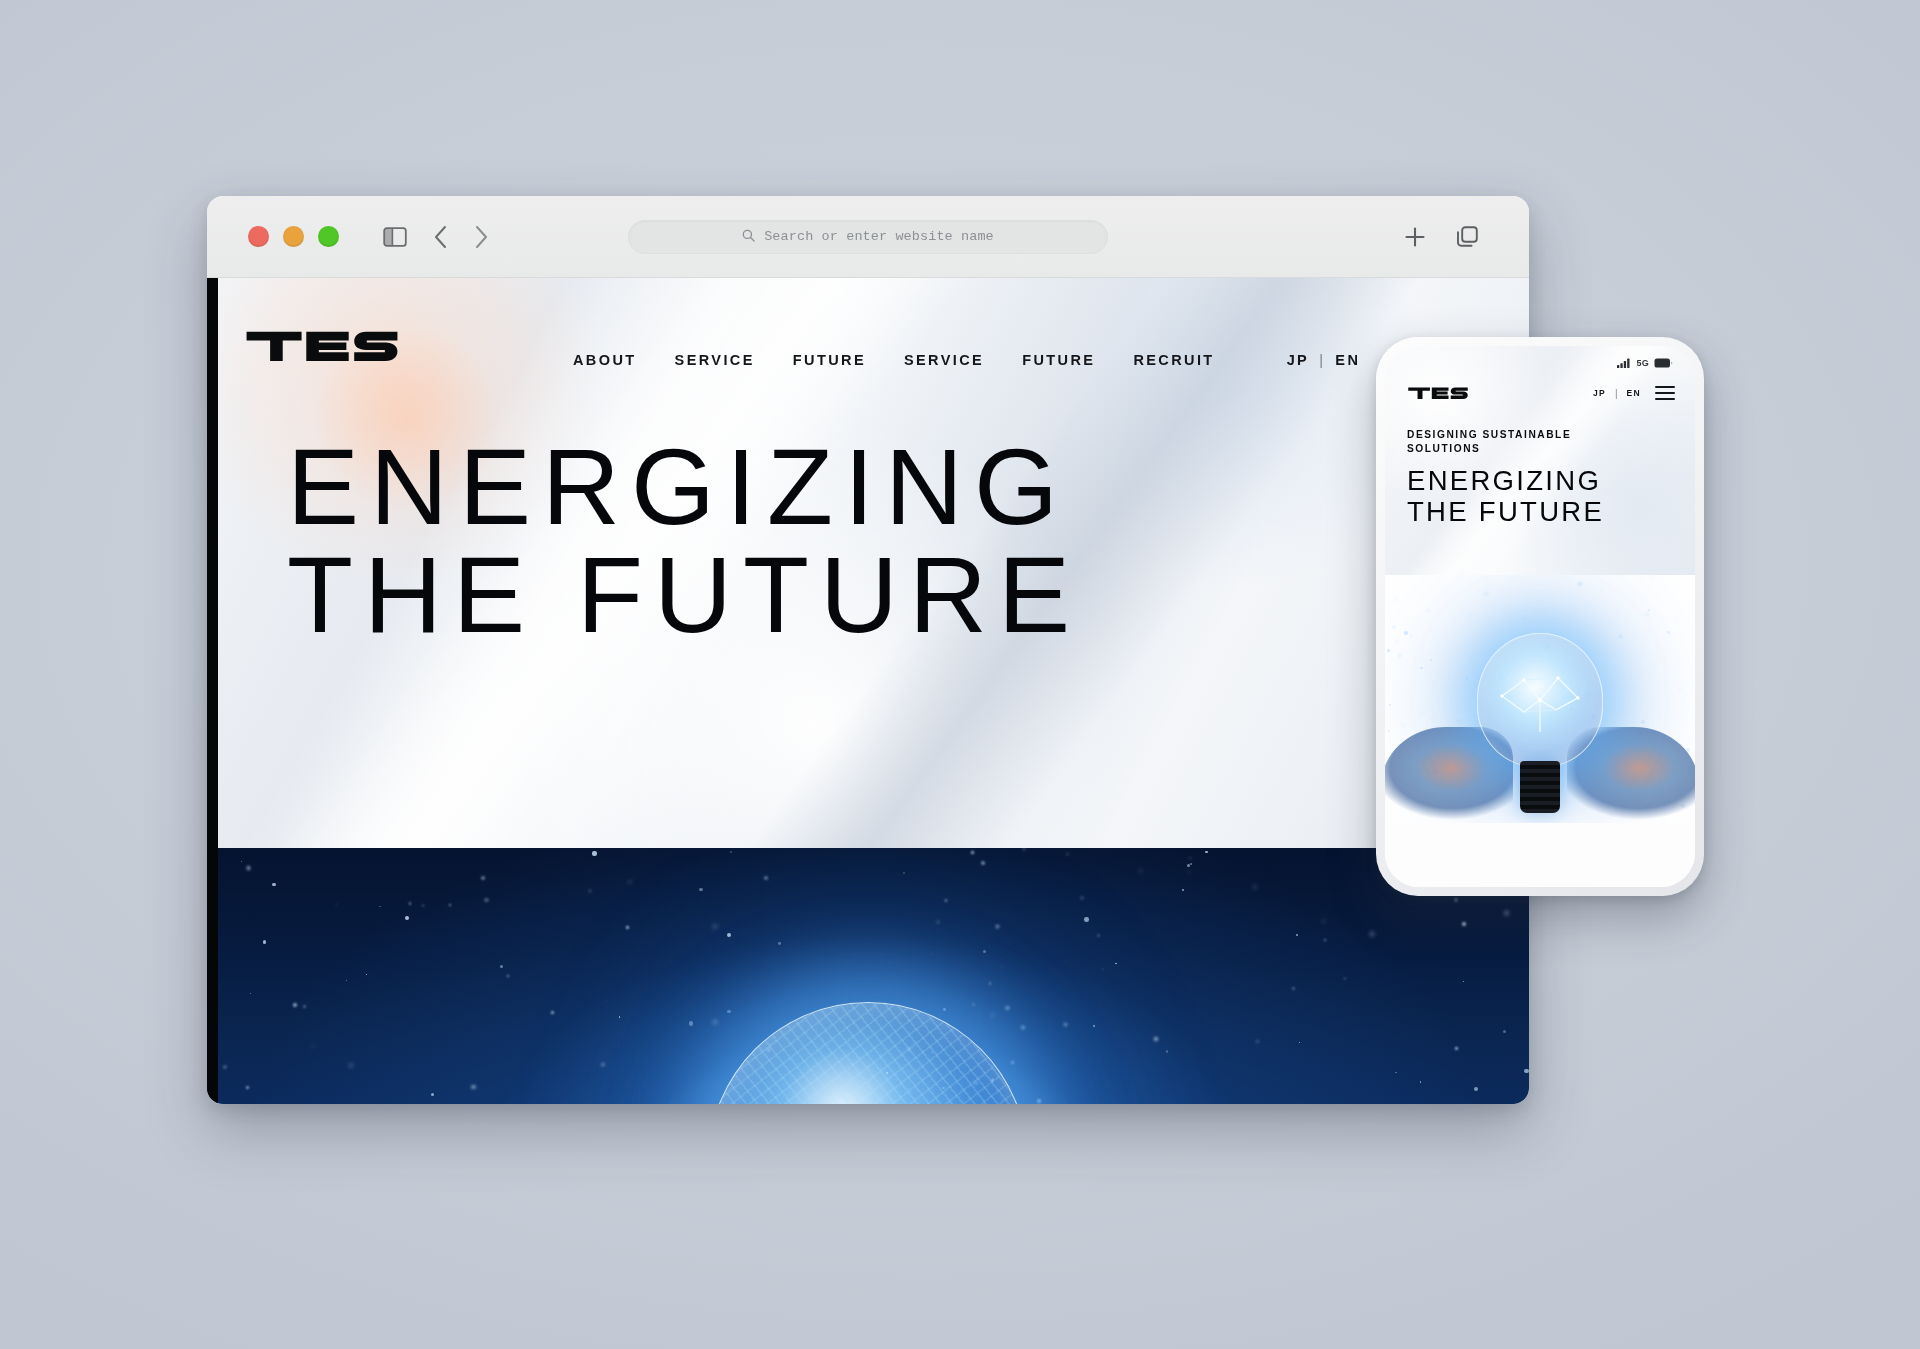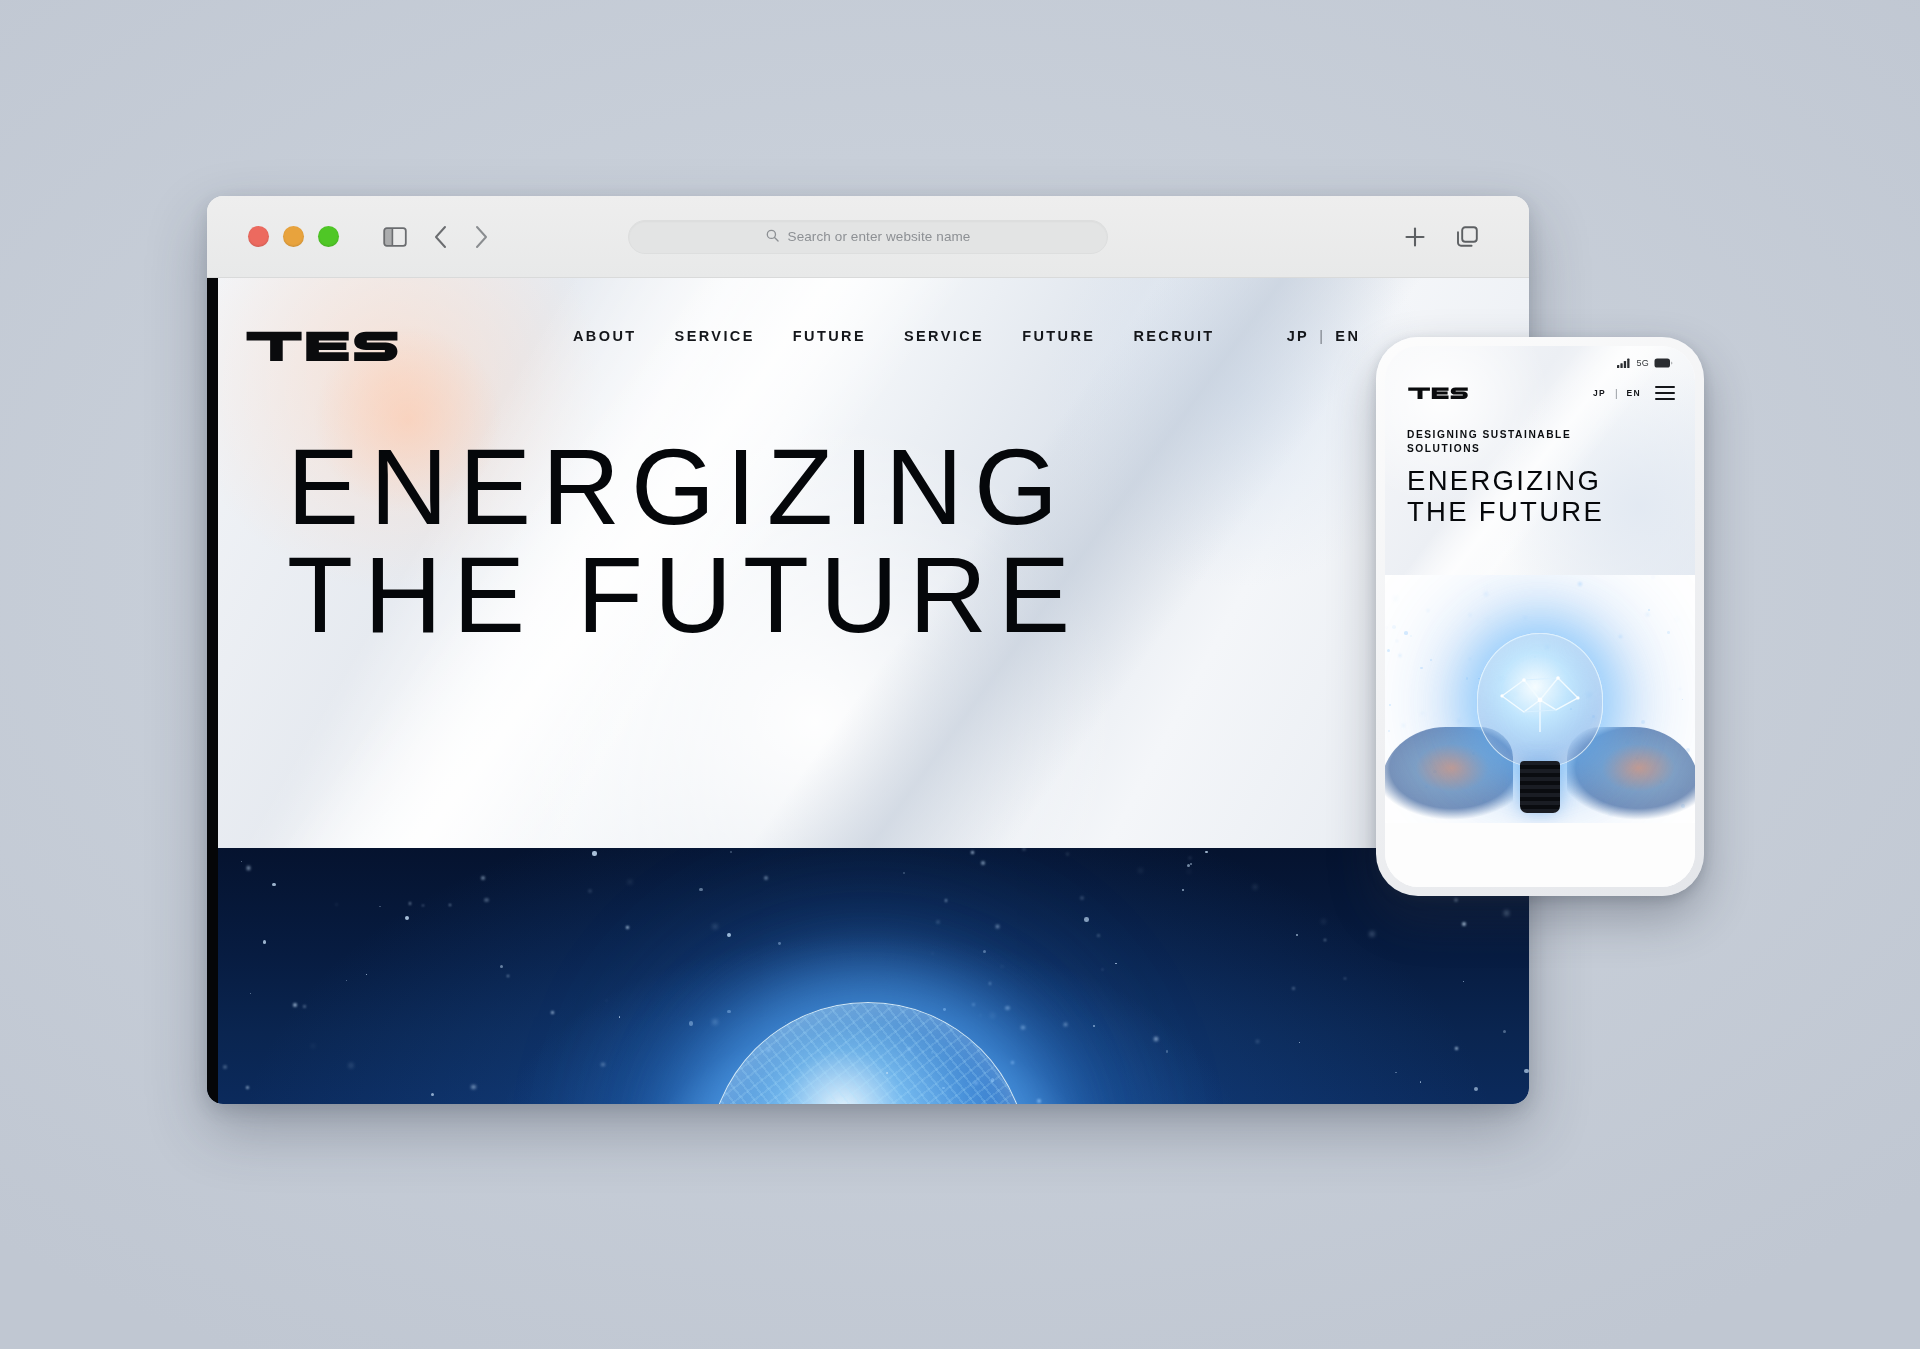--- a/index.html
+++ b/index.html
@@ -51,20 +51,21 @@
     background:#e3e4e4;
     border:1px solid #dddede;
     border-radius:17px;
     display:flex; align-items:center; justify-content:center;
     gap:9px;
     box-shadow: inset 0 1px 2px rgba(0,0,0,0.035);
   }
   .addressbar .ab-text {
     font-size:13.5px; color:#8d9094; letter-spacing:.1px;
     white-space:nowrap;
+    font-family:Liberation Mono, monospace;
   }
   .chrome-right {
     position:absolute; right:50px;
     display:flex; align-items:center; gap:30px;
     color:#5d6063;
   }
 
   
   .page {
     position:relative;
@@ -99,21 +100,21 @@
     content:"";
     position:absolute; left:8%; top:8%;
     width:190px; height:190px; border-radius:50%;
     background:radial-gradient(circle, rgba(255,196,164,.50) 0%, rgba(255,205,175,0) 70%);
     pointer-events:none;
   }
 
   
   .site-header {
     position:relative; z-index:6;
-    display:flex; align-items:flex-start;
+    display:flex; align-items:flex-end;
     padding:46px 0 0 36px;
   }
   .logo-tes { width:158px; height:44px; display:block; }
 
   .nav {
     display:flex; align-items:center;
     gap:38px;
     margin-left:172px;
     margin-top:4px;
   }
@@ -216,21 +217,21 @@
     background:#fff;
   }
   .phone-status {
     position:absolute; top:0; left:0; right:0;
     height:34px;
     display:flex; align-items:center; justify-content:flex-end;
     padding-right:22px; gap:5px;
     z-index:4;
     color:#2a2d31;
   }
-  .st-5g { font-size:9px; font-weight:400; letter-spacing:.2px; color:#33363a; }
+  .st-5g { font-size:9px; font-weight:700; letter-spacing:.2px; color:#33363a; }
 
   .phone-hero {
     position:absolute; top:0; left:0; right:0;
     height:229px;
     background:
       radial-gradient(circle 150px at 18% 22%, rgba(255,255,255,.95) 0%, rgba(255,255,255,0) 72%),
       radial-gradient(circle 190px at 82% 70%, rgba(226,233,242,.95) 0%, rgba(226,233,242,0) 75%),
       linear-gradient(125deg,#f7f8fa 0%, #eceff4 38%, #fafbfc 56%, #e6ebf2 100%);
   }
   .phone-hero::after {

